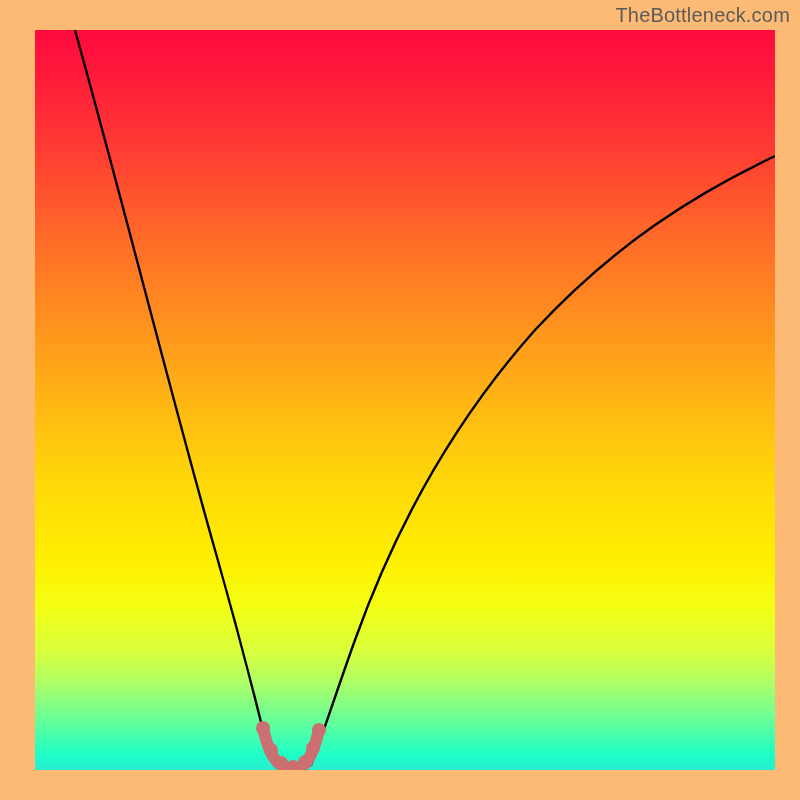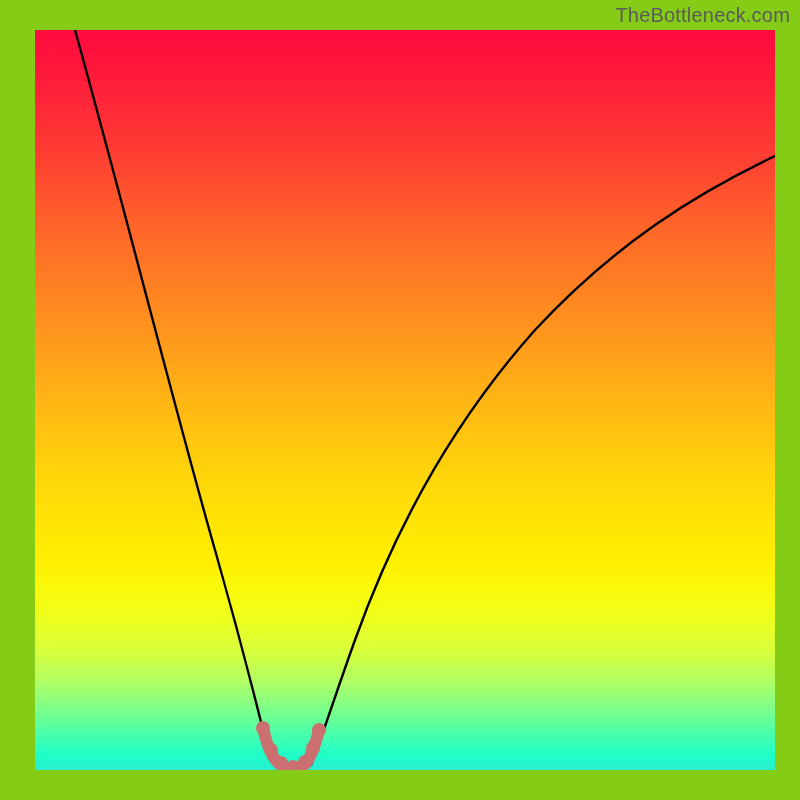--- a/index.html
+++ b/index.html
@@ -9,21 +9,21 @@
     height: 800px;
     background: #000;
     overflow: hidden;
   }
   .frame {
     position: absolute;
     left: 0;
     top: 0;
     width: 800px;
     height: 800px;
-    background: #84cc16;
+    background: #fdba74;
   }
   .plot {
     position: absolute;
     left: 35px;
     top: 30px;
     width: 740px;
     height: 740px;
     overflow: hidden;
   }
   .gradient {

